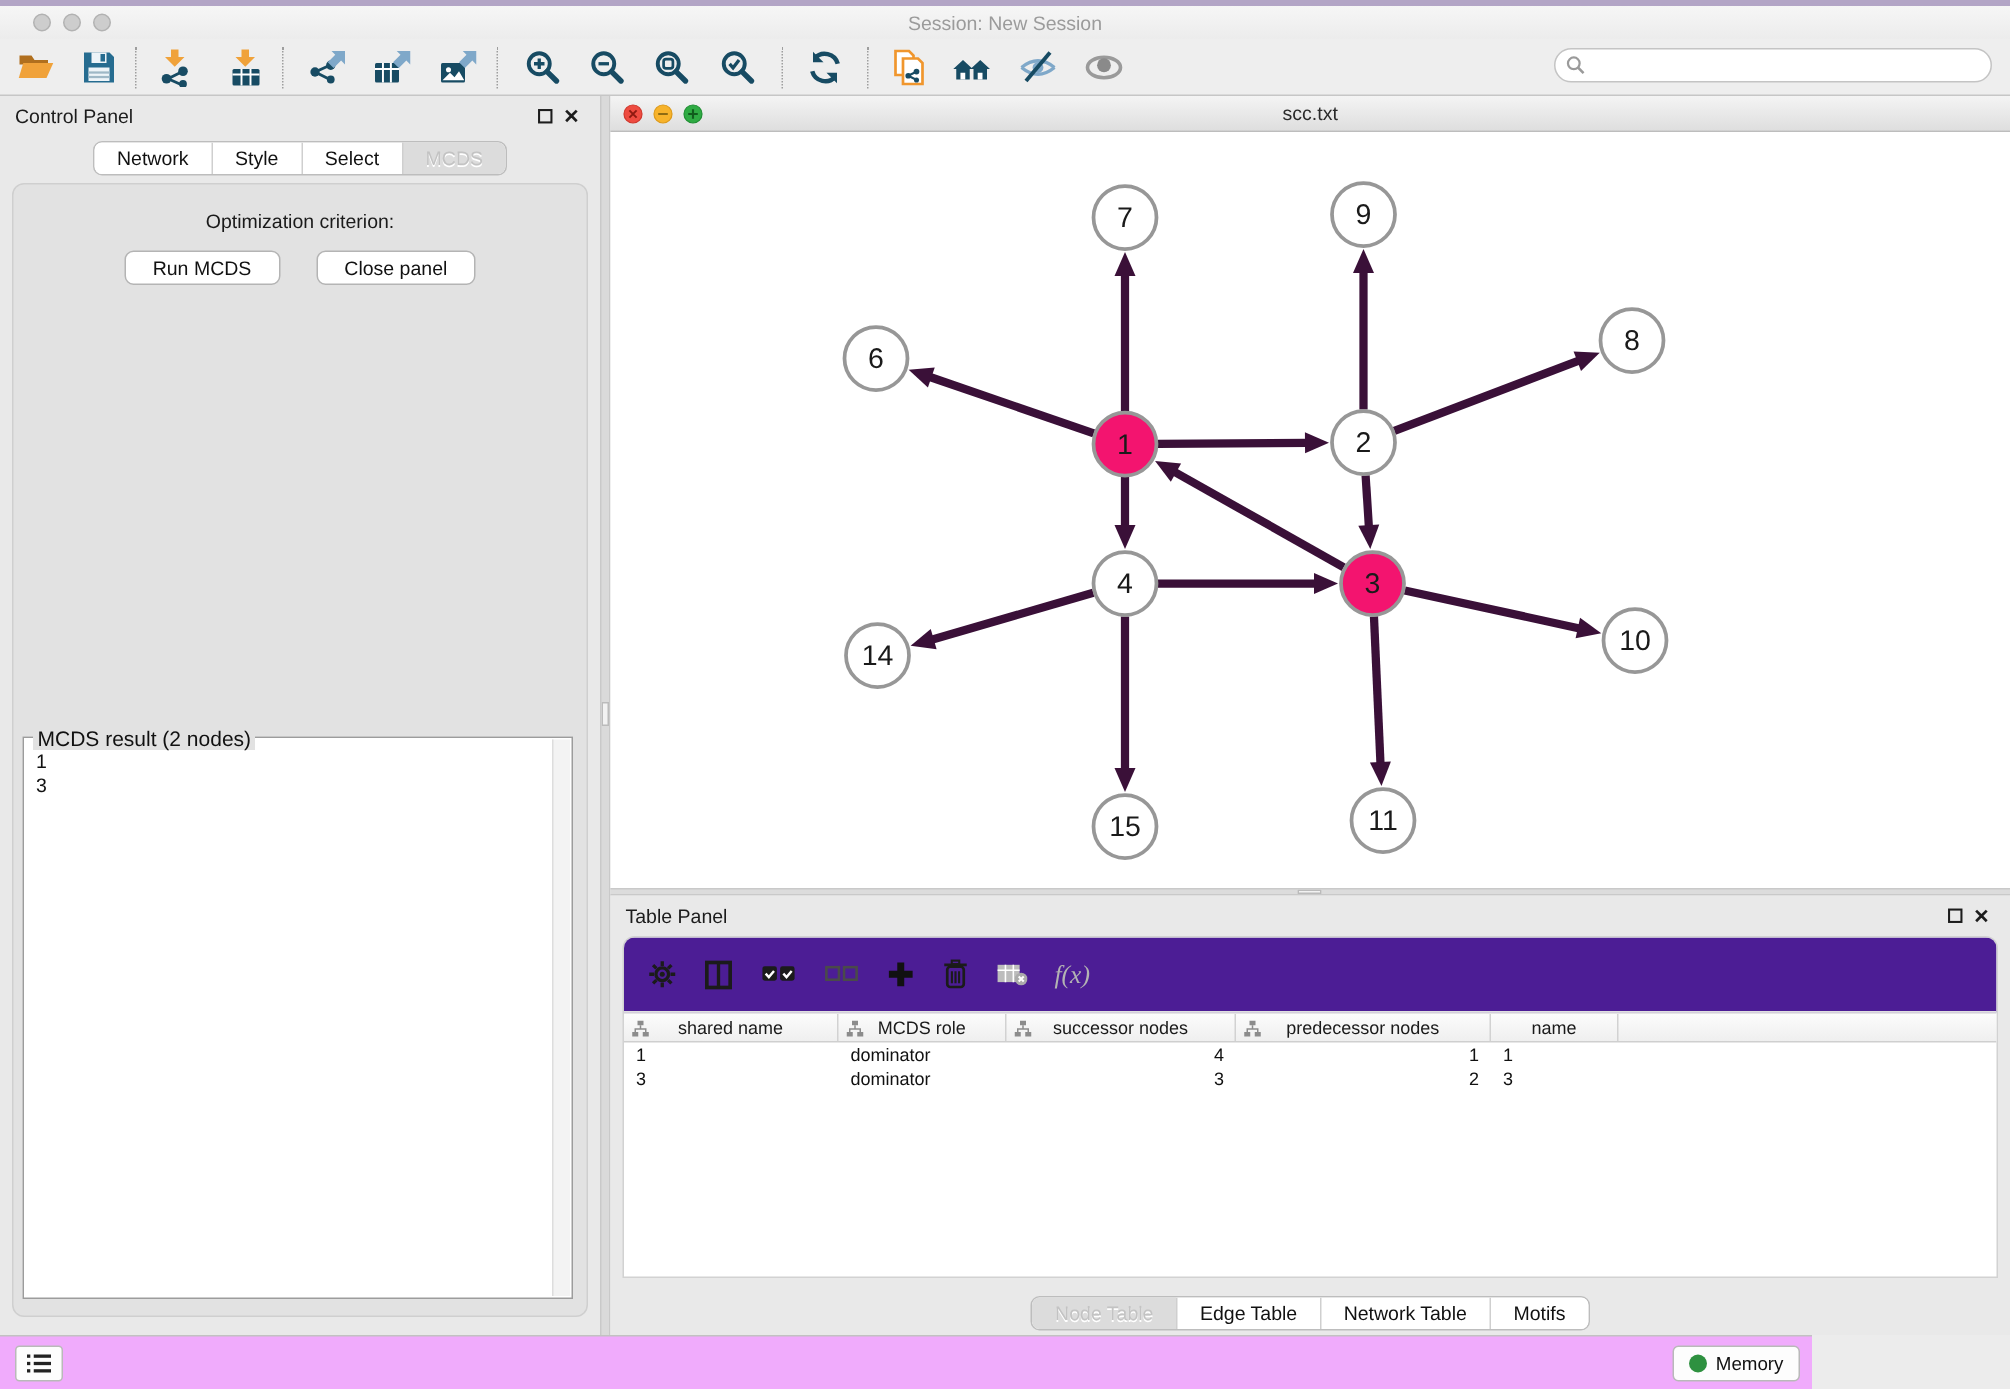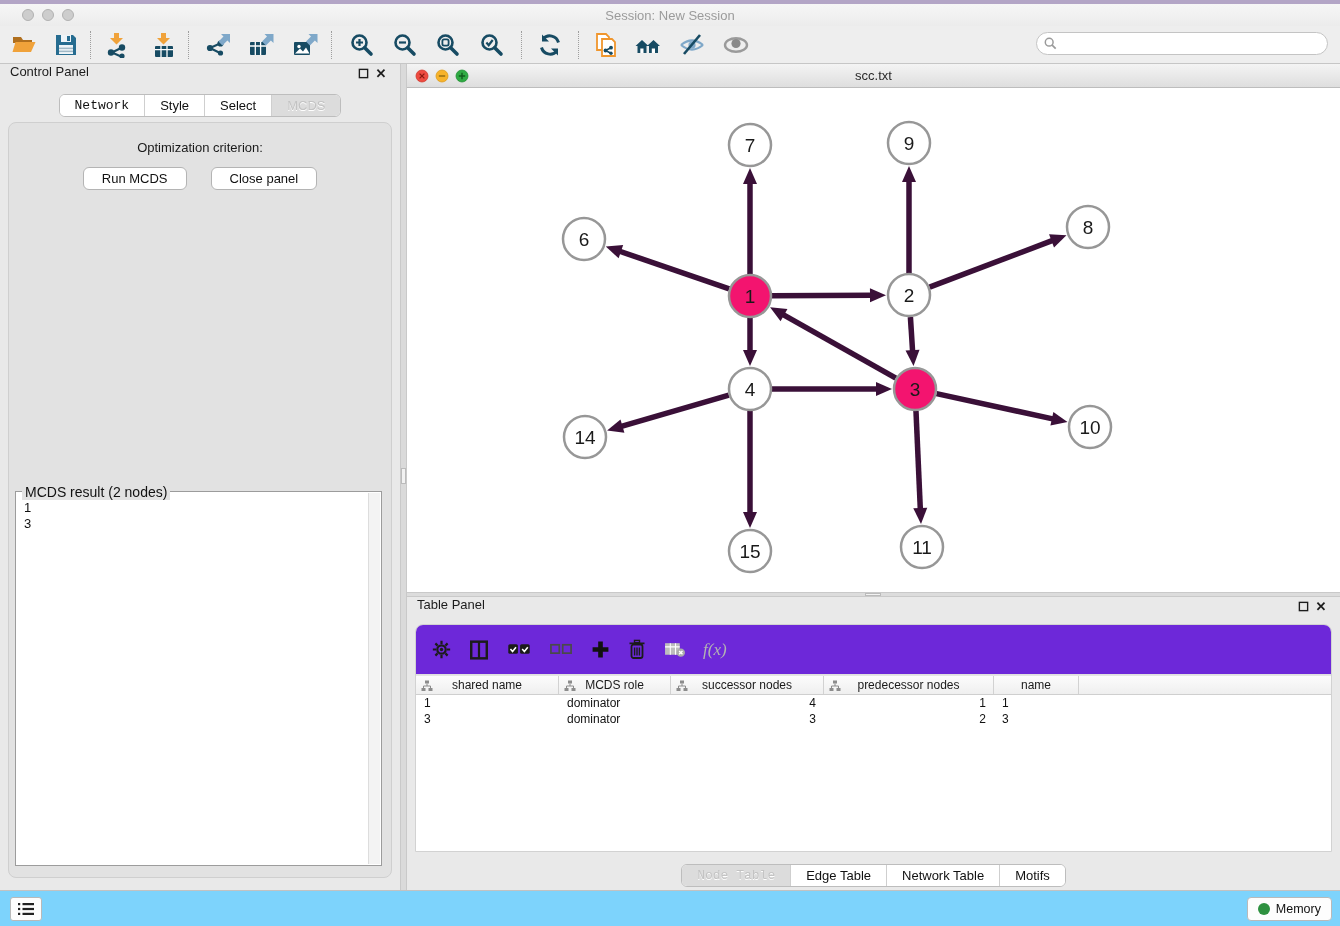--- a/index.html
+++ b/index.html
@@ -28,32 +28,32 @@
   #search-input { border:none; outline:none; flex:1; height:19px; font-size:12px; background:transparent; padding-left:5px; }
 
   
   #control-panel { position:absolute; left:0; top:64px; width:400px; height:826px; background:#e9e9e9; }
   #v-splitter { position:absolute; left:400px; top:64px; width:7px; height:826px; background:#dadada;
                 border-left:1px solid #c9c9c9; border-right:1px solid #c9c9c9; cursor:col-resize; }
   #v-handle { position:absolute; left:0px; top:404px; width:5px; height:16px; background:#f2f2f2; border:1px solid #bbb; }
   #right-col { position:absolute; left:407px; top:64px; width:933px; height:826px; background:#e9e9e9; }
 
   
-  .panel-header { height:26px; display:flex; padding:0 10px; font-size:13px; color:#1c1c1c; }
+  .panel-header { height:26px; display:flex; align-items:center; padding:0 10px; font-size:13px; color:#1c1c1c; }
   .panel-header .spacer { flex:1; }
   .ph-btn { width:18px; height:18px; border:none; background:transparent; cursor:pointer;
             display:flex; align-items:center; justify-content:center; padding:0; color:#1c1c1c; }
   .ph-btn svg { width:11px; height:11px; }
   .ph-x { font-size:13px; font-weight:bold; }
 
   #cp-tabs { position:absolute; left:0; right:0; top:30px; display:flex; justify-content:center; }
   .seg-group { display:flex; border:1px solid #bdbdbd; border-radius:6px; overflow:hidden; background:#fff; height:23px; }
   .seg { border:none; background:#fff; font-size:13px; color:#111; padding:0 15px; cursor:pointer;
          border-left:1px solid #cfcfcf; font-family:"Liberation Sans",sans-serif; }
-  .seg:first-child { border-left:none;font-family:Liberation Mono, monospace; }
+  .seg:first-child { border-left:none; }
   .seg.selected { background:#dcdcdc; color:#c3c3c3; text-shadow:0 1px 0 #fff; }
 
   #cp-box { position:absolute; left:8px; right:8px; top:58px; bottom:12px; background:#e2e2e2;
             border:1px solid #cfcfcf; border-radius:8px; }
   #opt-label { margin-top:17px; text-align:center; font-size:13px; color:#1a1a1a; }
   #criterion { width:312px; height:24px; margin:10px auto 0; background:#fff; border:1px solid #b4b4b4;
                border-radius:5px; display:flex; align-items:center; padding:0 6px 0 11px; font-size:13px; cursor:pointer; }
   #criterion .flex { flex:1; }
   #criterion svg { width:9px; height:15px; }
   #cp-buttons { display:flex; justify-content:center; gap:24px; margin-top:12px; }
@@ -76,37 +76,37 @@
   #net-title { position:absolute; left:0; right:0; top:4px; text-align:center; font-size:13px; color:#2a2a2a; }
   #net-canvas { position:absolute; left:0; top:24px; width:933px; height:504px; background:#fff; }
   #h-splitter { position:absolute; left:0; top:528px; width:933px; height:5px; background:#dcdcdc;
                 border-top:1px solid #c9c9c9; border-bottom:1px solid #c9c9c9; cursor:row-resize; }
   #h-handle { position:absolute; left:458px; top:0px; width:16px; height:3px; background:#f2f2f2; border:1px solid #bbb; }
 
   
   #table-panel { position:absolute; left:0; top:533px; width:933px; height:293px; background:#e9e9e9; }
   #tp-box { position:absolute; left:8px; right:8px; top:27px; height:228px; background:#fff;
             border:1px solid #d2d2d2; border-radius:8px 8px 0 0; overflow:hidden; }
-  #tp-toolbar { height:50px; background:#6d28d9; border-bottom:1px solid #e0e0e0; display:flex; align-items:center;
+  #tp-toolbar { height:50px; background:#4c1d95; border-bottom:1px solid #e0e0e0; display:flex; align-items:center;
                 padding-left:14px; gap:14px; }
   .tp-btn { border:none; background:transparent; cursor:pointer; padding:2px; display:flex; align-items:center; }
   .fx { font-family:"Liberation Serif", serif; font-style:italic; font-size:17px; color:#b3b3b3; }
   #tp-headrow { display:flex; height:20px; background:linear-gradient(#fcfcfc,#efefef);
                 border-bottom:1px solid #cfcfcf; border-top:1px solid #e5e5e5; }
   .th { position:relative; border-right:1px solid #d2d2d2; display:flex; align-items:center; justify-content:center;
         font-size:12px; color:#1a1a1a; cursor:pointer; }
   .th svg { position:absolute; left:5px; top:4px; width:12px; height:12px; }
   .tr { display:flex; height:16px; font-size:12px; color:#111; cursor:pointer; }
   .td { padding:0 8px; display:flex; align-items:center; }
   .td.r { justify-content:flex-end; }
 
   #tp-tabs { position:absolute; left:0; right:0; bottom:3px; display:flex; justify-content:center; }
 
   
-  #status-bar { position:absolute; left:0; top:890px; width:1340px; height:36px; background:#7dd3fc;
+  #status-bar { position:absolute; left:0; top:890px; width:1208px; height:36px; background:#f0abfc;
                 border-top:1px solid #c2c2c2; }
   #list-btn { position:absolute; left:10px; top:6px; width:32px; height:24px; background:#fdfdfd;
               border:1px solid #b9b9b9; border-radius:3px; cursor:pointer; display:flex; align-items:center; justify-content:center; }
   #memory-btn { position:absolute; right:8px; top:6px; height:24px; background:#fdfdfd; border:1px solid #b9b9b9;
                 border-radius:4px; cursor:pointer; display:flex; align-items:center; gap:6px; padding:0 10px; font-size:12.5px; color:#111; }
   #memory-dot { width:12px; height:12px; border-radius:50%; background:#2e9140; }
 </style>
 </head>
 <body>
 

